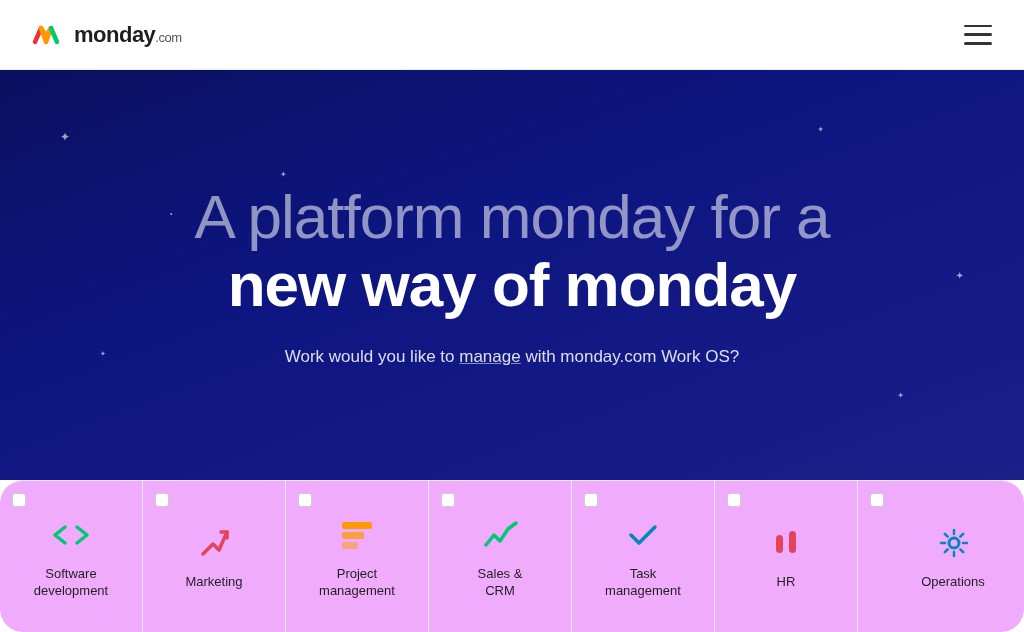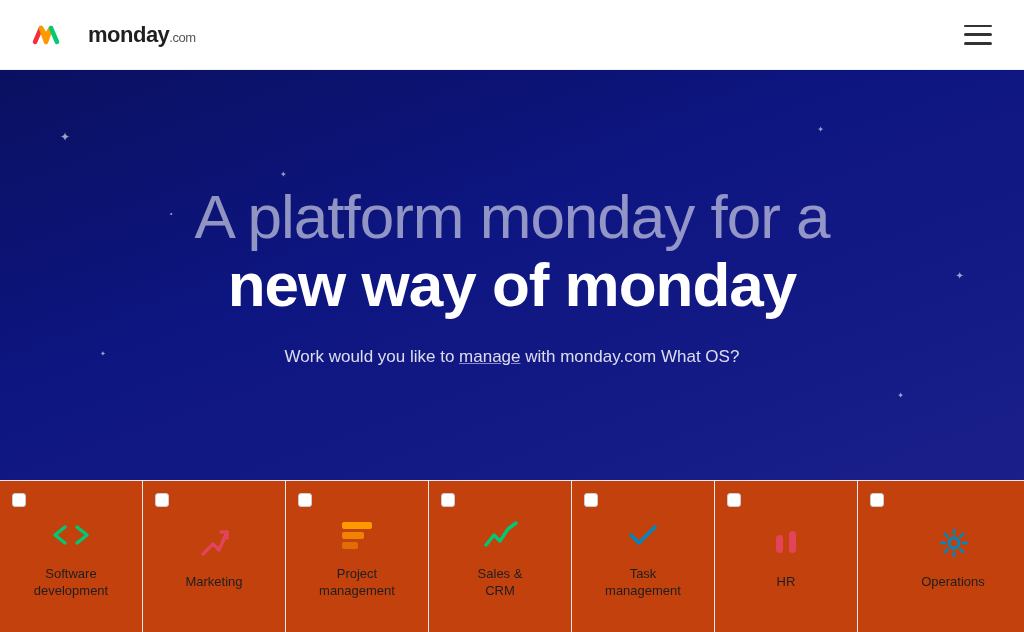--- a/index.html
+++ b/index.html
@@ -13,21 +13,21 @@
       align-items: center;
       justify-content: space-between;
       padding: 0 32px;
       border-bottom: 1px solid #f0f0f0;
       position: relative;
       z-index: 10;
     }
     #logo-area {
       display: flex;
       align-items: center;
-      gap: 20px;
+      gap: 6px;
     }
     .logo-icon {
       display: flex;
       align-items: center;
     }
     .logo-dots {
       display: flex;
       gap: 2px;
       margin-right: 4px;
     }
@@ -82,25 +82,26 @@
       margin-top: 28px;
       text-align: center;
     }
     .hero-subtitle .underline {
       text-decoration: underline;
       text-decoration-color: rgba(255,255,255,0.5);
     }
 
     
     #categories {
-      background: #c2410c;
+      background: #f0abfc;
       height: 152px;
       display: flex;
       align-items: stretch;
       border-top: 1px solid #e8e8e8;
+      border-radius: 23px;
     }
     .category-card {
       flex: 1;
       display: flex;
       flex-direction: column;
       align-items: center;
       justify-content: center;
       gap: 10px;
       border-right: 1px solid #e8e8e8;
       cursor: pointer;
@@ -172,21 +173,21 @@
   <span class="star" style="top:200px;right:60px;font-size:10px;">✦</span>
   <span class="star" style="top:280px;left:100px;font-size:7px;">✦</span>
   <span class="star" style="bottom:80px;right:120px;font-size:8px;">✦</span>
   <span class="star" style="top:140px;left:170px;font-size:7px;">•</span>
 
   <div class="hero-title">
     <span class="light">A platform monday for a</span><br>
     <span>new way of monday</span>
   </div>
   <div class="hero-subtitle">
-    <span>Work would you like to </span><span class="underline">manage</span><span> with monday.com What OS?</span>
+    <span>Work would you like to </span><span class="underline">manage</span><span> with monday.com Work OS?</span>
   </div>
 </div>
 
 <div id="categories">
 
   <div class="category-card">
     <div class="cat-checkbox"></div>
     <div class="cat-icon">
       <svg width="40" height="28" viewBox="0 0 40 28" fill="none" xmlns="http://www.w3.org/2000/svg">
         <path d="M14 6 L4 14 L14 22" stroke="#00c875" stroke-width="3.5" stroke-linecap="round" stroke-linejoin="round"></path>

